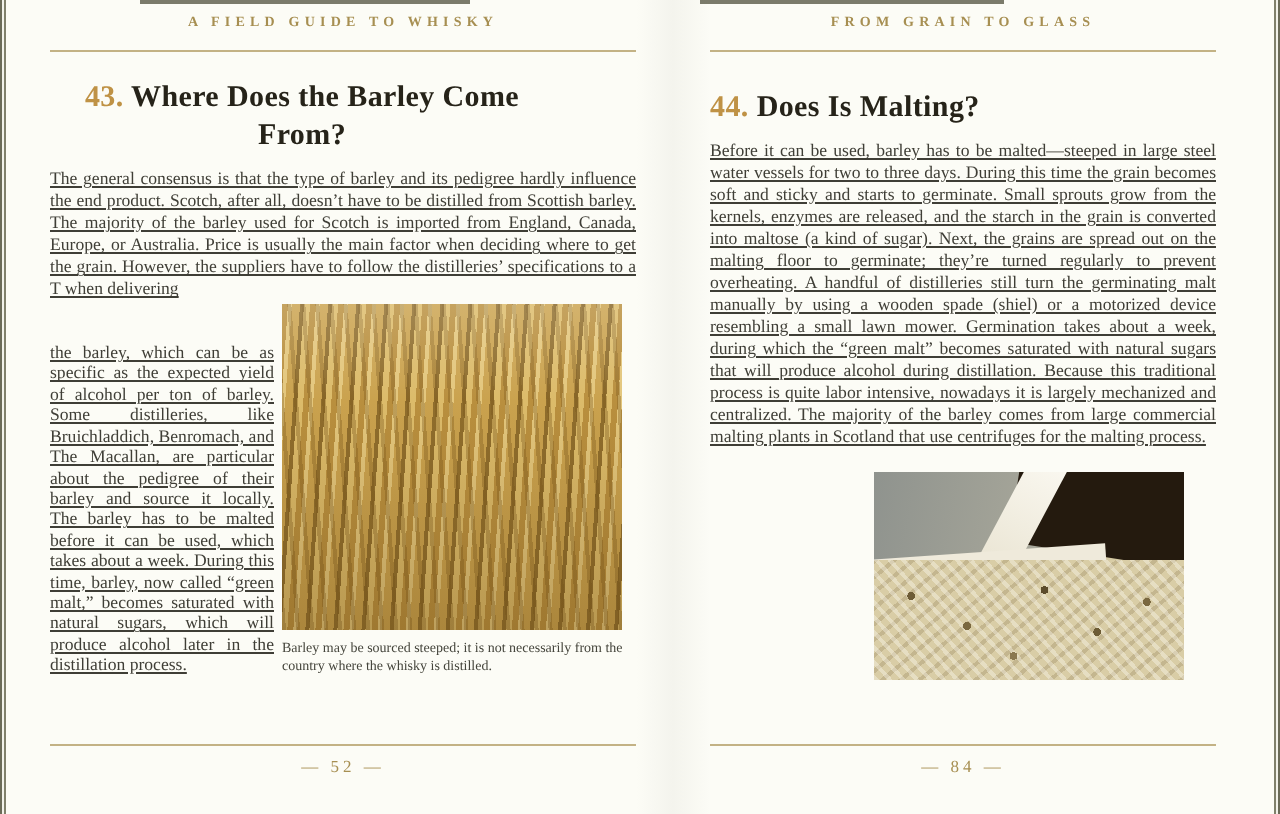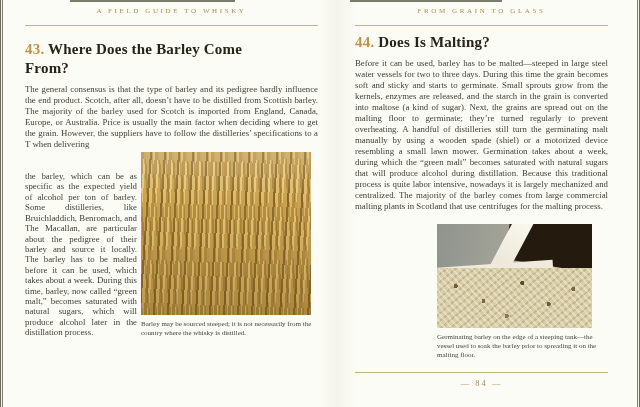--- a/index.html
+++ b/index.html
@@ -15,38 +15,38 @@
   .edge.right{right:0;background:linear-gradient(270deg,#6b6b58 0 1px,#f2f2ea 1px 2px,#80806b 2px 3px,rgba(0,0,0,0) 3px);}
   .top-strip{position:absolute;top:0;height:2px;background:#50503c;opacity:.75;}
   .top-strip.ts-left{left:70px;width:165px;}
   .top-strip.ts-right{left:350px;width:152px;}
   .gutter{position:absolute;top:0;bottom:0;left:318px;width:37px;
     background:linear-gradient(90deg,rgba(0,0,0,0) 0%,rgba(90,90,70,0.05) 50%,rgba(0,0,0,0) 100%);}
 
   
   .page{position:absolute;top:0;height:407px;box-sizing:border-box;padding-top:40px;}
   .page-left{left:25px;width:293px;}
-  .page-right{left:355px;width:253px;padding-top:33px;}
+  .page-right{left:355px;width:253px;padding-top:45px;}
 
   .running-head{
     position:absolute;top:7px;left:0;right:0;text-align:center;
-    font-size:7px;font-weight:normal;letter-spacing:2.6px;color:#a78f52;
+    font-size:7px;font-weight:bold;letter-spacing:2.6px;color:#a78f52;
   }
   .head-rule{position:absolute;top:25px;left:0;right:0;border-top:1px solid #c3b285;}
 
   h2.entry{
     margin:0 0 6px 0;font-size:15px;line-height:19px;font-weight:bold;
     color:#262319;letter-spacing:.2px;
   }
-  .page-left h2.entry{max-width:252px;}
+  .page-left h2.entry{max-width:252px;text-align:center;}
   .entry-num{color:#bf9245;}
 
   .body-text{
     font-size:8.8px;line-height:11.1px;text-align:justify;
-    color:#3f3e36;margin:0;
+    color:#3f3e36;margin:0;text-decoration:underline;
   }
   .page-right .body-text{line-height:11px;}
 
   .wrap-row{display:flex;align-items:flex-end;margin-top:1px;}
   .wrap-col-text{width:112px;line-height:10.4px;}
   .wrap-col-media{flex:1;margin-left:4px;}
 
   .photo{display:block;}
   .photo-left{
     width:170px;height:163px;
@@ -109,38 +109,41 @@
     <p class="body-text">The general consensus is that the type of barley and its pedigree hardly influence the end product. Scotch, after all, doesn’t have to be distilled from Scottish barley. The majority of the barley used for Scotch is imported from England, Canada, Europe, or Australia. Price is usually the main factor when deciding where to get the grain. However, the suppliers have to follow the distilleries’ specifications to a T when delivering</p>
 
     <div class="wrap-row">
       <p class="body-text wrap-col-text">the barley, which can be as specific as the expected yield of alcohol per ton of barley. Some distilleries, like Bruichladdich, Benromach, and The Macallan, are particular about the pedigree of their barley and source it locally. The barley has to be malted before it can be used, which takes about a week. During this time, barley, now called “green malt,” becomes saturated with natural sugars, which will produce alcohol later in the distillation process.</p>
       <div class="wrap-col-media">
         <div class="photo photo-left"></div>
         <p class="caption caption-left">Barley may be sourced steeped; it is not necessarily from the country where the whisky is distilled.</p>
       </div>
     </div>
 
+    <div class="foot">
+      <div class="foot-rule"></div>
+      <div class="folio">— 52 —</div>
+    </div>
   </div>
 
   <div class="page page-right">
     <div class="running-head">FROM GRAIN TO GLASS</div>
     <div class="head-rule"></div>
 
     <h2 class="entry"><span class="entry-num">44.</span> <span>Does Is Malting?</span></h2>
 
     <p class="body-text">Before it can be used, barley has to be malted—steeped in large steel water vessels for two to three days. During this time the grain becomes soft and sticky and starts to germinate. Small sprouts grow from the kernels, enzymes are released, and the starch in the grain is converted into maltose (a kind of sugar). Next, the grains are spread out on the malting floor to germinate; they’re turned regularly to prevent overheating. A handful of distilleries still turn the germinating malt manually by using a wooden spade (shiel) or a motorized device resembling a small lawn mower. Germination takes about a week, during which the “green malt” becomes saturated with natural sugars that will produce alcohol during distillation. Because this traditional process is quite labor intensive, nowadays it is largely mechanized and centralized. The majority of the barley comes from large commercial malting plants in Scotland that use centrifuges for the malting process.</p>
 
     <div class="photo photo-right">
       <div class="pr-gray"></div>
       <div class="pr-dark"></div>
       <div class="pr-band"></div>
       <div class="pr-rim"></div>
       <div class="pr-grain"></div>
     </div>
-    <p class="caption caption-right">Germinating barley on the edge of a steeping tank—the vessel used to soak the barley prior to spreading it on the malting floor.</p>
 
     <div class="foot">
       <div class="foot-rule"></div>
       <div class="folio">— 84 —</div>
     </div>
   </div>
 
 </div>
 
 </body></html>

